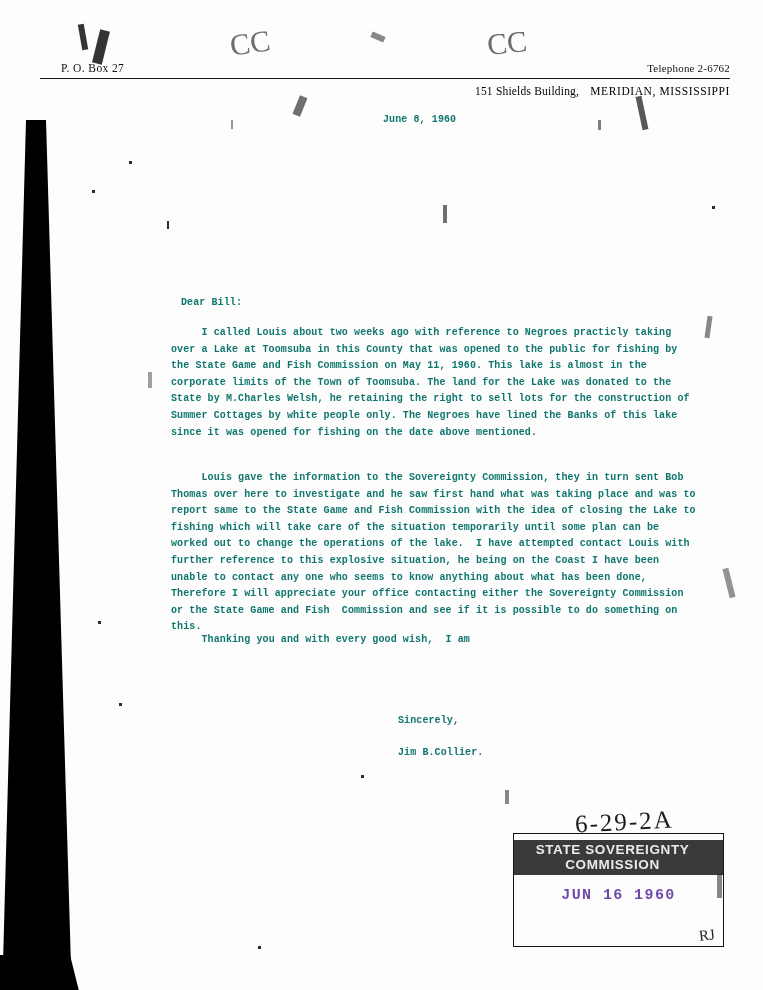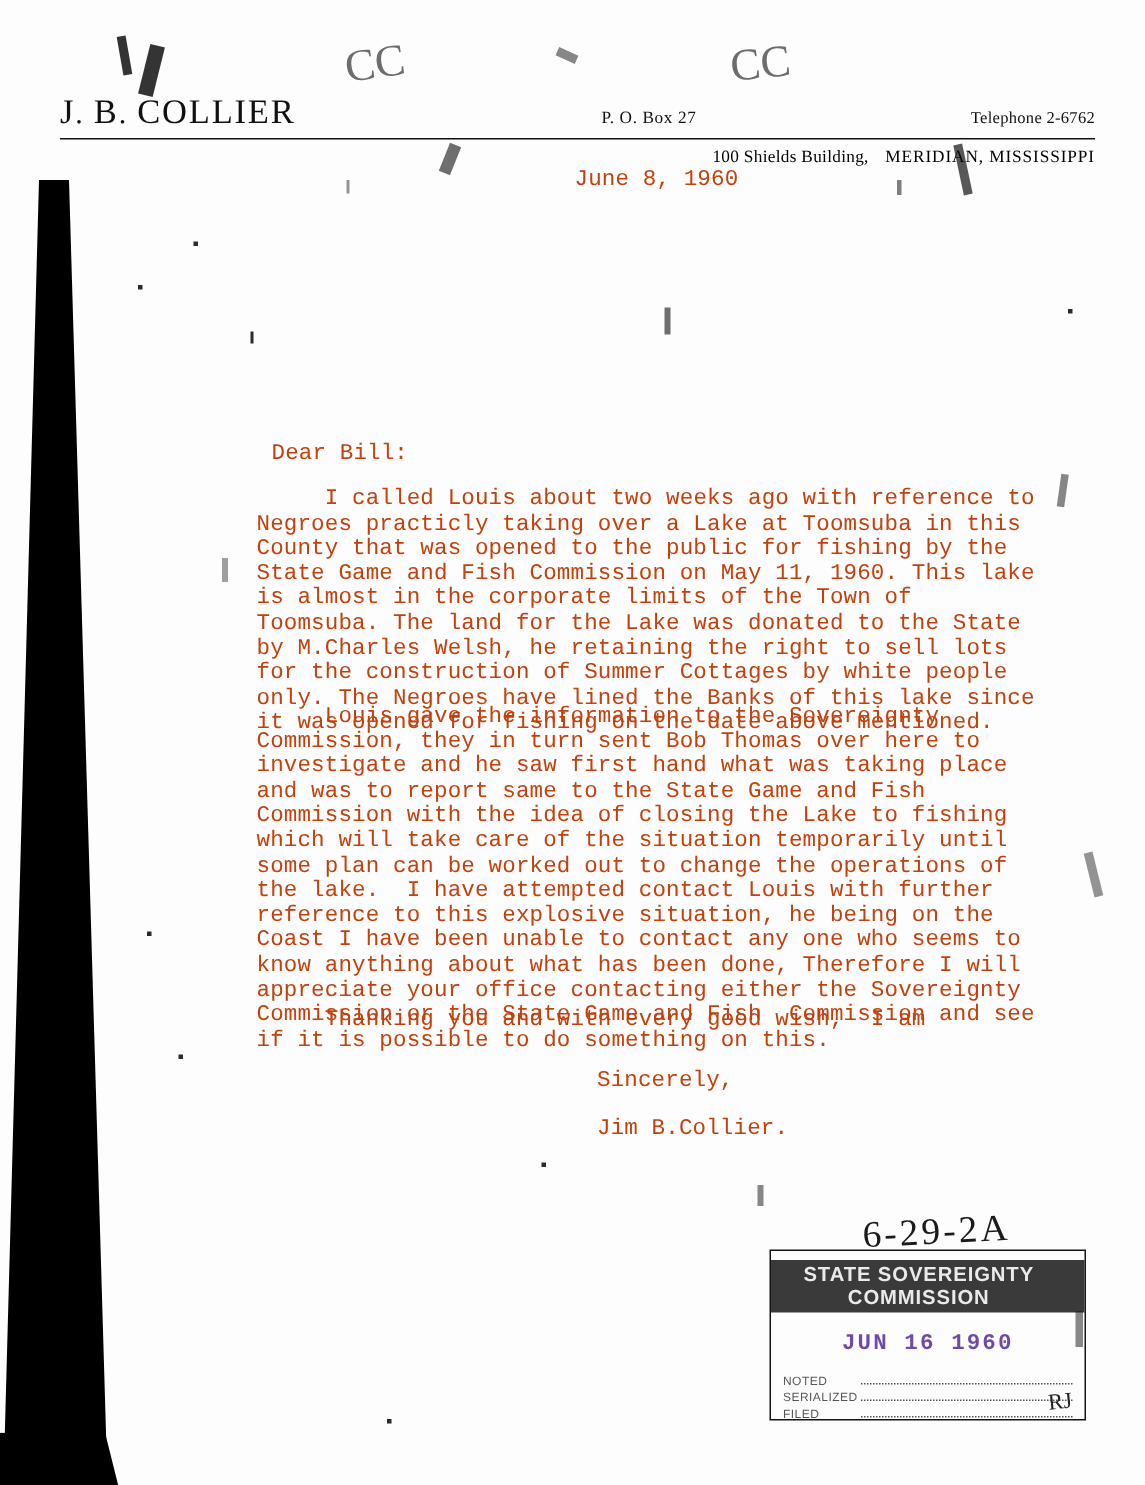--- a/index.html
+++ b/index.html
@@ -94,25 +94,25 @@
   }
   #lh-addr .city {
     font-weight: normal;
     letter-spacing: .6px;
     margin-left: 8px;
   }
 
   
   .tw {
     font-family: "Liberation Mono", "DejaVu Sans Mono", monospace;
-    font-size: 15px;
+    font-size: 10px;
     letter-spacing: .1px;
     line-height: 16.6px;
-    color: #c2410c;
-    font-weight: normal;
+    color: #0f766e;
+    font-weight: bold;
     white-space: pre-wrap;
   }
   #date {
     position: absolute;
     left: 383px;
     top: 112px;
   }
   #addressee {
     position: absolute;
     left: 171px;
@@ -131,21 +131,21 @@
   }
   #para2 {
     position: absolute;
     left: 171px;
     top: 470px;
     width: 525px;
   }
   #para3 {
     position: absolute;
     left: 171px;
-    top: 672px;
+    top: 632px;
   }
   #closing {
     position: absolute;
     left: 398px;
     top: 713px;
   }
   #signature {
     position: absolute;
     left: 398px;
     top: 745px;
@@ -249,58 +249,43 @@
 </head>
 <body>
 
 <div id="page">
 
   <div class="cc-mark" id="cc1">CC</div>
   <div class="cc-mark" id="cc2">CC</div>
 
   <div id="letterhead">
     <div id="lh-row">
-      <div id="lh-name"><span class="big">J</span><span>.</span><span> </span><span class="big">B</span><span>.</span><span> </span><span class="big">C</span><span class="big">O</span><span class="big">L</span><span class="big">L</span><span class="big">I</span><span class="big">E</span><span class="big">R</span></div>
       <div id="lh-box">P. O. Box 27</div>
       <div id="lh-phone">Telephone 2-6762</div>
     </div>
     <div id="lh-rule"></div>
     <div id="lh-addr">
-      <span>100 Shields Building,</span>
+      <span>151 Shields Building,</span>
       <span class="city">MERIDIAN, MISSISSIPPI</span>
     </div>
   </div>
 
   <div class="tw" id="date">June 8, 1960</div>
   <div class="tw" id="salutation">Dear Bill:</div>
   <div class="tw" id="para1">     I called Louis about two weeks ago with reference to Negroes practicly taking over a Lake at Toomsuba in this County that was opened to the public for fishing by the State Game and Fish Commission on May 11, 1960. This lake is almost in the corporate limits of the Town of Toomsuba. The land for the Lake was donated to the State by M.Charles Welsh, he retaining the right to sell lots for the construction of Summer Cottages by white people only. The Negroes have lined the Banks of this lake since it was opened for fishing on the date above mentioned.</div>
   <div class="tw" id="para2">     Louis gave the information to the Sovereignty Commission, they in turn sent Bob Thomas over here to investigate and he saw first hand what was taking place and was to report same to the State Game and Fish Commission with the idea of closing the Lake to fishing which will take care of the situation temporarily until some plan can be worked out to change the operations of the lake.  I have attempted contact Louis with further reference to this explosive situation, he being on the Coast I have been unable to contact any one who seems to know anything about what has been done, Therefore I will appreciate your office contacting either the Sovereignty Commission or the State Game and Fish  Commission and see if it is possible to do something on this.</div>
   <div class="tw" id="para3">     Thanking you and with every good wish,  I am</div>
   <div class="tw" id="closing">Sincerely,</div>
   <div class="tw" id="signature">Jim B.Collier.</div>
 
   <div id="hand-date">6-29-2A</div>
 
   <div id="stamp">
     <div id="stamp-title">STATE SOVEREIGNTY COMMISSION</div>
     <div id="stamp-date">JUN 16 1960</div>
-    <div id="stamp-lines">
-      <div class="stamp-line">
-        <span class="lbl">NOTED</span>
-        <span class="dots"></span>
-      </div>
-      <div class="stamp-line">
-        <span class="lbl">SERIALIZED</span>
-        <span class="dots"></span>
-      </div>
-      <div class="stamp-line">
-        <span class="lbl">FILED</span>
-        <span class="dots"></span>
-      </div>
-    </div>
     <div id="stamp-initials">RJ</div>
   </div>
 
   <div id="left-wedge"></div>
   <div id="left-wedge-2"></div>
 
   <div class="blotch" style="left:96px; top:30px; width:10px; height:34px; transform:rotate(14deg);"></div>
   <div class="blotch" style="left:80px; top:24px; width:6px; height:26px; transform:rotate(-10deg);"></div>
   <div class="blotch" style="left:296px; top:96px; width:8px; height:20px; transform:rotate(22deg); opacity:.6;"></div>
   <div class="blotch" style="left:639px; top:96px; width:6px; height:34px; transform:rotate(-12deg); opacity:.7;"></div>

